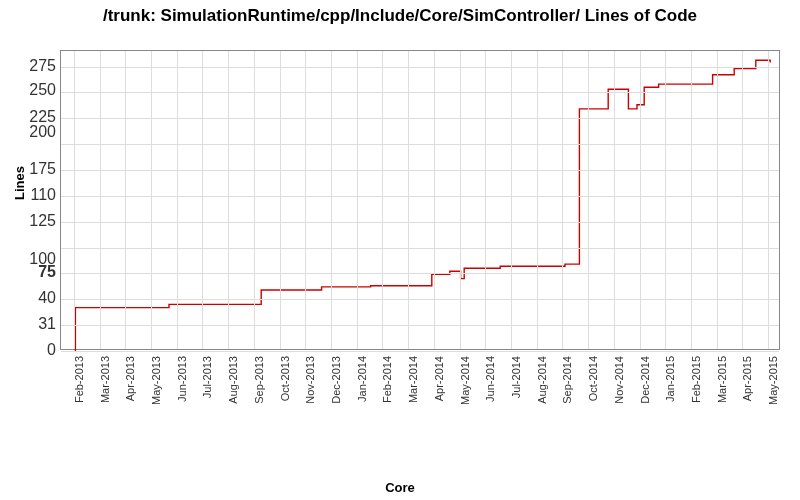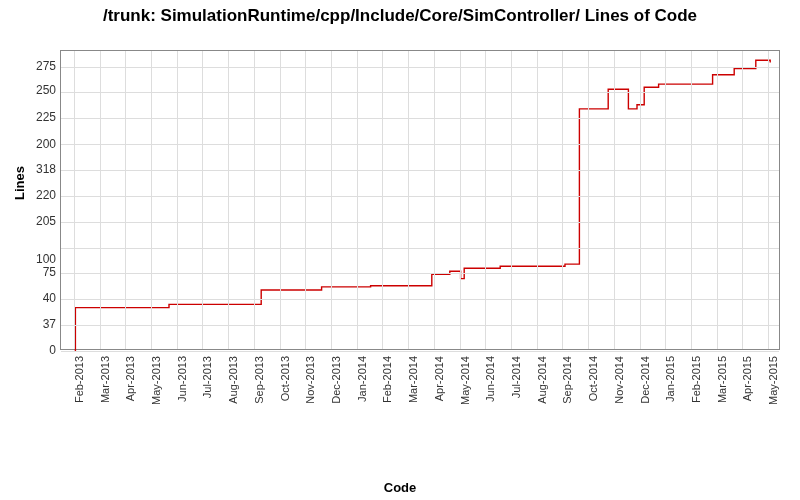--- a/index.html
+++ b/index.html
@@ -4,21 +4,21 @@
 <style>
   * { box-sizing: border-box; margin: 0; padding: 0; }
   body { background: #fff; font-family: Arial, sans-serif; width: 800px; height: 500px; position: relative; }
   .chart-title { text-align: center; font-weight: bold; font-size: 17px; padding: 6px 10px 2px 10px; line-height: 1.2; }
   .plot-wrap { position: absolute; left: 60px; top: 50px; width: 720px; height: 300px; }
   .plot-area { position: absolute; left: 0; top: 0; width: 720px; height: 300px; background: #fff; border: 1px solid #888; }
   .grid-h { position: absolute; left: 0; width: 100%; height: 1px; background: #ddd; }
   .grid-v { position: absolute; top: 0; height: 100%; width: 1px; background: #ddd; }
   .ylabel { position: absolute; left: 12px; top: 200px; transform: rotate(-90deg); transform-origin: left top; font-size: 13px; font-weight: bold; }
   .xlabel { position: absolute; left: 0; width: 800px; top: 480px; text-align: center; font-size: 13px; font-weight: bold; }
-  .ytick { position: absolute; right: 744px; width: 50px; text-align: right; font-size: 12px; color: #333; transform: translateY(-50%); }
+  .ytick { position: absolute; right: 744px; width: 50px; text-align: right; font-size: 16px; color: #333; transform: translateY(-50%); }
   .xtick { position: absolute; top: 356px; font-size: 11px; color: #333; transform: rotate(-90deg); transform-origin: right top; text-align: right; white-space: nowrap; }
   svg.line { position: absolute; left: 0; top: 0; width: 720px; height: 300px; overflow: visible; }
   svg.line path { fill: none; stroke: #c00; stroke-width: 1.4; }
 </style>
 </head>
 <body>
 
 <div class="chart-title">/trunk: SimulationRuntime/cpp/Include/Core/SimController/ Lines of Code</div>
 
 <div class="plot-wrap">
@@ -63,31 +63,31 @@
       <div class="grid-v" style="left: 578.571px;"></div>
       <div class="grid-v" style="left: 604.286px;"></div>
       <div class="grid-v" style="left: 630px;"></div>
       <div class="grid-v" style="left: 655.714px;"></div>
       <div class="grid-v" style="left: 681.429px;"></div>
       <div class="grid-v" style="left: 707.143px;"></div>
     </div>
 </div>
 
 <div class="ylabel">Lines</div>
-<div class="xlabel">Code</div>
+<div class="xlabel">Core</div>
 
 <div class="ytick" style="top: 350px;">0</div>
-<div class="ytick" style="top: 324.138px;">37</div>
+<div class="ytick" style="top: 324.138px;">31</div>
 <div class="ytick" style="top: 298.276px;">40</div>
-<div class="ytick" style="top: 272.414px;">75</div>
+<div class="ytick" style="top: 272.414px; font-weight: bold;">75</div>
 <div class="ytick" style="top: 259px;">100</div>
-<div class="ytick" style="top: 220.69px;">205</div>
-<div class="ytick" style="top: 194.828px;">220</div>
-<div class="ytick" style="top: 168.966px;">318</div>
-<div class="ytick" style="top: 144px;">200</div>
+<div class="ytick" style="top: 220.69px;">125</div>
+<div class="ytick" style="top: 194.828px;">110</div>
+<div class="ytick" style="top: 168.966px;">175</div>
+<div class="ytick" style="top: 132px;">200</div>
 <div class="ytick" style="top: 117.241px;">225</div>
 <div class="ytick" style="top: 90px;">250</div>
 <div class="ytick" style="top: 65.5172px;">275</div>
 <div class="xtick" style="left: 17.8571px; width: 55px;">Feb-2013</div>
 <div class="xtick" style="left: 43.5714px; width: 55px;">Mar-2013</div>
 <div class="xtick" style="left: 69.2857px; width: 55px;">Apr-2013</div>
 <div class="xtick" style="left: 95px; width: 55px;">May-2013</div>
 <div class="xtick" style="left: 120.714px; width: 55px;">Jun-2013</div>
 <div class="xtick" style="left: 146.429px; width: 55px;">Jul-2013</div>
 <div class="xtick" style="left: 172.143px; width: 55px;">Aug-2013</div>

